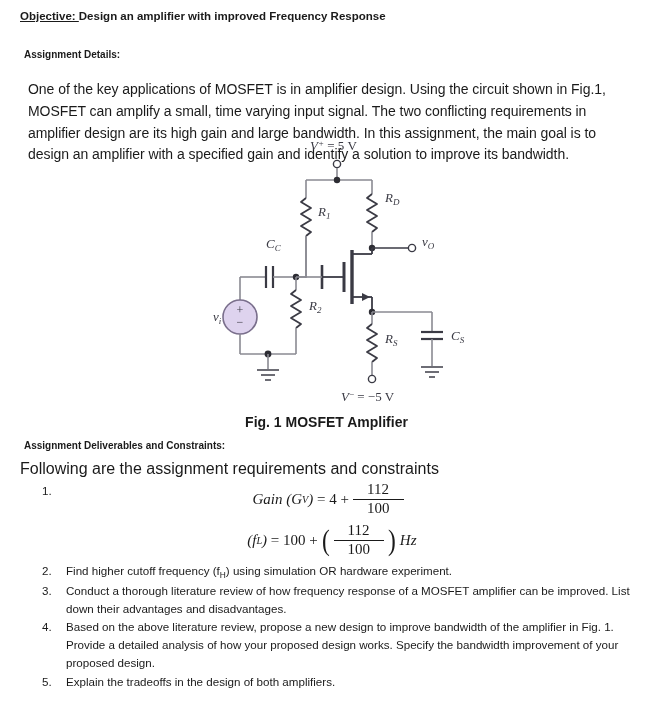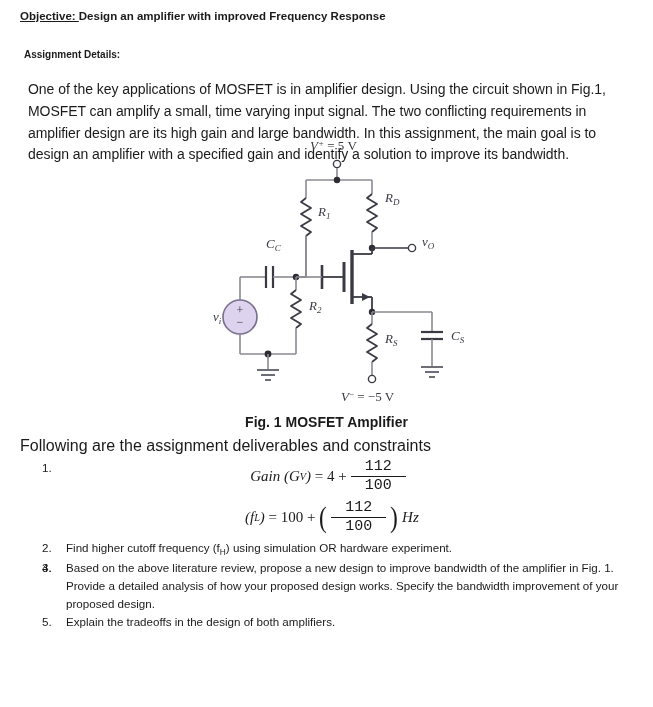--- a/index.html
+++ b/index.html
@@ -117,25 +117,24 @@
     font-style: italic;
   }
   .eq .sub {
     font-size: 0.68em;
     vertical-align: sub;
     font-style: italic;
   }
   .frac {
     display: inline-flex;
     flex-direction: column;
-    align-items: flex-end;
+    align-items: flex-start;
     vertical-align: middle;
     margin: 0 4px;
     line-height: 1.05;
-    font-family: Liberation Mono, monospace;
   }
   .frac .numer {
     padding: 0 14px 1px 14px;
   }
   .frac .bar {
     width: 100%;
     height: 1.4px;
     background: #1a1a1a;
   }
   .frac .denom {
@@ -289,22 +288,23 @@
 
       <line x1="421" y1="235" x2="443" y2="235" stroke="#6d6d75" stroke-width="2"></line>
       <line x1="425" y1="240" x2="439" y2="240" stroke="#6d6d75" stroke-width="2"></line>
       <line x1="429" y1="245" x2="435" y2="245" stroke="#6d6d75" stroke-width="2"></line>
     </svg>
   </div>
 
   <div class="fig-caption">Fig. 1 MOSFET Amplifier</div>
 
   <div class="deliverables">
+    <div class="section-head">Assignment Deliverables and Constraints:</div>
     <div style="height:3px"></div>
-    <div class="para">Following are the assignment deliverables and constraints</div>
+    <div class="para">Following are the assignment requirements and constraints</div>
     <div style="height:2px"></div>
 
     <ol class="items">
 
       <li>
         <span class="num">1.</span>
       </li>
 
       <div class="eqwrap">
         <span class="eq">
@@ -328,20 +328,21 @@
         </span>
       </div>
 
       <li style="margin-top:4px">
         <span class="num">2.</span>
         <span><span>Find higher cutoff frequency (f</span><sub style="font-size:0.72em">H</sub><span>) using simulation OR hardware experiment.</span></span>
       </li>
 
       <li>
         <span class="num">3.</span>
+        <span>Conduct a thorough literature review of how frequency response of a MOSFET amplifier can be improved. List down their advantages and disadvantages.</span>
       </li>
 
       <li>
         <span class="num">4.</span>
         <span>Based on the above literature review, propose a new design to improve bandwidth of the amplifier in Fig. 1. Provide a detailed analysis of how your proposed design works. Specify the bandwidth improvement of your proposed design.</span>
       </li>
 
       <li>
         <span class="num">5.</span>
         <span>Explain the tradeoffs in the design of both amplifiers.</span>

